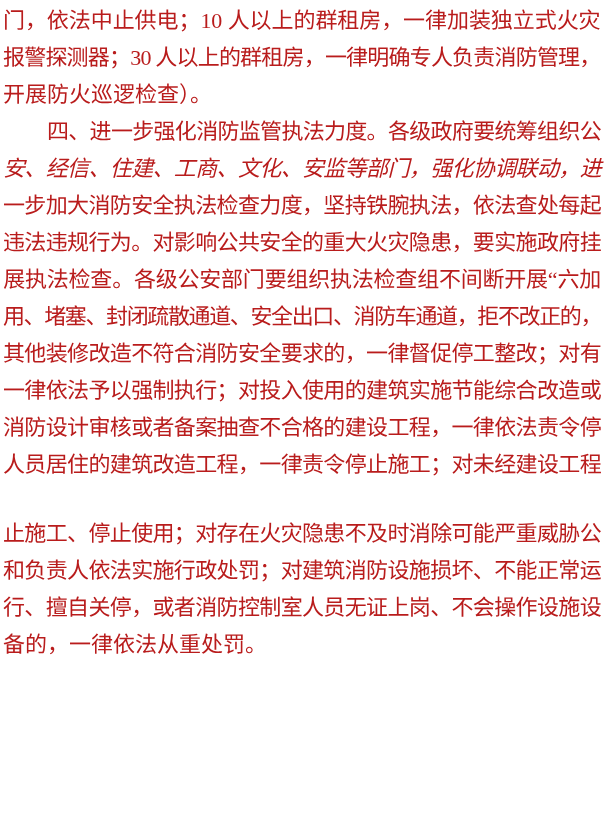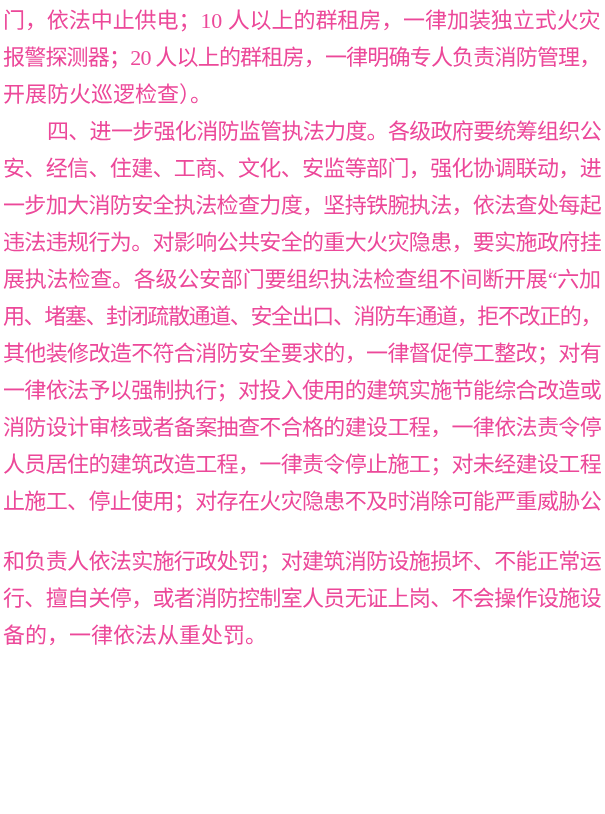--- a/index.html
+++ b/index.html
@@ -18,47 +18,47 @@
     background: #ffffff;
     box-sizing: border-box;
     padding: 2px 4px 0 3px;
   }
   .line {
     width: 598px;
     height: 37px;
     line-height: 37px;
     font-family: "Liberation Serif", "DejaVu Serif", serif;
     font-size: 22px;
-    color: #ec4899;
+    color: #b91c1c;
     white-space: nowrap;
     overflow: visible;
   }
   .line.indent {
     text-indent: 44px;
   }
   .heading-bold {
     font-weight: normal;
   }
 </style>
 </head>
 <body>
 
 <div class="page">
   <div class="text-block" id="text-block">
       <div class="line" style="letter-spacing: -0.069px; display: block;">门，依法中止供电；10 人以上的群租房，一律加装独立式火灾</div>
-      <div class="line" style="letter-spacing: -0.8px; display: block;">报警探测器；20 人以上的群租房，一律明确专人负责消防管理，</div>
+      <div class="line" style="letter-spacing: -0.8px; display: block;">报警探测器；30 人以上的群租房，一律明确专人负责消防管理，</div>
       <div class="line">开展防火巡逻检查）。</div>
       <div class="line indent" style="letter-spacing: -0.692px; display: block;"><span class="heading-bold">四、进一步强化消防监管执法力度。</span>各级政府要统筹组织公</div>
-      <div class="line" style="letter-spacing: -0.643px; display: block;">安、经信、住建、工商、文化、安监等部门，强化协调联动，进</div>
+      <div class="line" style="letter-spacing: -0.643px; display: block; font-style: italic;">安、经信、住建、工商、文化、安监等部门，强化协调联动，进</div>
       <div class="line" style="letter-spacing: -0.643px; display: block;">一步加大消防安全执法检查力度，坚持铁腕执法，依法查处每起</div>
       <div class="line" style="letter-spacing: -0.643px; display: block;">违法违规行为。对影响公共安全的重大火灾隐患，要实施政府挂</div>
-      <div class="line" style="letter-spacing: -0.214px; display: block;">展执法检查。各级公安部门要组织执法检查组不间断开展“六加</div>
+      <div class="line" style="letter-spacing: -0.214px; display: block; text-align: right;">展执法检查。各级公安部门要组织执法检查组不间断开展“六加</div>
       <div class="line" style="letter-spacing: -1.379px; display: block;">用、堵塞、封闭疏散通道、安全出口、消防车通道，拒不改正的，</div>
       <div class="line" style="letter-spacing: -0.643px; display: block;">其他装修改造不符合消防安全要求的，一律督促停工整改；对有</div>
       <div class="line" style="letter-spacing: -0.643px; display: block;">一律依法予以强制执行；对投入使用的建筑实施节能综合改造或</div>
       <div class="line" style="letter-spacing: -0.643px; display: block;">消防设计审核或者备案抽查不合格的建设工程，一律依法责令停</div>
       <div class="line" style="letter-spacing: -0.643px; display: block;">人员居住的建筑改造工程，一律责令停止施工；对未经建设工程</div>
-      <div class="line" style="letter-spacing: -0.643px; display: block;">止施工、停止使用；对存在火灾隐患不及时消除可能严重威胁公</div>
-      <div class="line" style="letter-spacing: -0.643px; display: block; margin-top: 23px;">和负责人依法实施行政处罚；对建筑消防设施损坏、不能正常运</div>
+      <div class="line" style="letter-spacing: -0.643px; display: block; margin-top: 32px;">止施工、停止使用；对存在火灾隐患不及时消除可能严重威胁公</div>
+      <div class="line" style="letter-spacing: -0.643px; display: block;">和负责人依法实施行政处罚；对建筑消防设施损坏、不能正常运</div>
       <div class="line" style="letter-spacing: -0.643px; display: block;">行、擅自关停，或者消防控制室人员无证上岗、不会操作设施设</div>
       <div class="line">备的，一律依法从重处罚。</div>
     </div>
 </div>
 
 </body></html>

